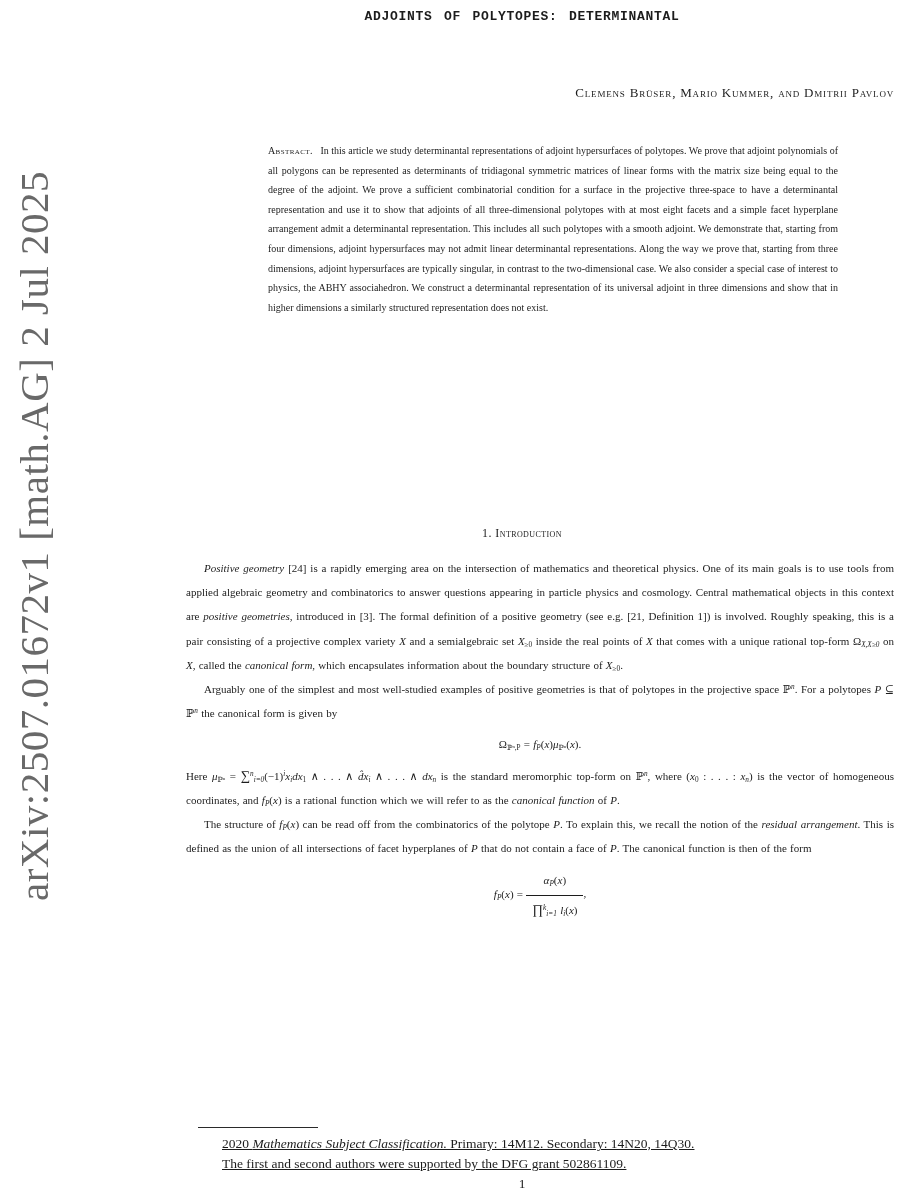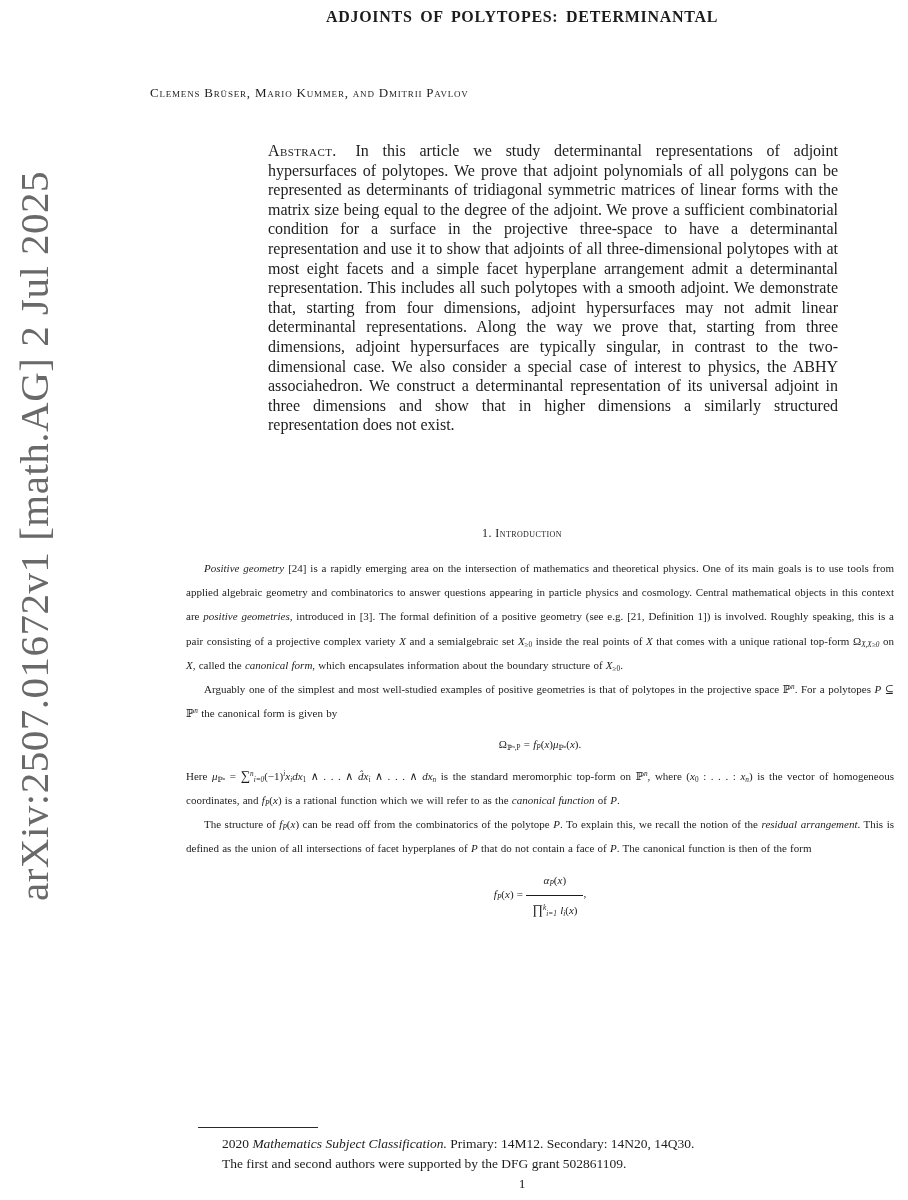--- a/index.html
+++ b/index.html
@@ -13,39 +13,39 @@
   sub{vertical-align:-0.28em;}
   sup{vertical-align:0.5em;}
   .big{font-size:120%;}
   .watermark-anchor{position:absolute;left:34px;top:536px;width:0;height:0;}
   .watermark{
     position:absolute;white-space:nowrap;
     transform:translate(-50%,-50%) rotate(-90deg);
     font-size:41px;color:#696969;letter-spacing:0.5px;
   }
   .title-block{position:absolute;left:150px;top:4px;width:744px;text-align:center;
-    font-weight:bold;font-size:16px;line-height:25px;letter-spacing:0.7px;word-spacing:3px;}
-  .authors{position:absolute;left:150px;top:85px;width:744px;text-align:left;
+    font-weight:bold;font-size:13px;line-height:25px;letter-spacing:0.7px;word-spacing:3px;font-family:Liberation Mono, monospace;}
+  .authors{position:absolute;left:150px;top:85px;width:744px;text-align:right;
     font-variant:small-caps;font-size:13px;letter-spacing:0.8px;}
   .abstract{position:absolute;left:268px;top:141px;width:570px;
-    font-size:16px;line-height:19.6px;text-align:justify;}
+    font-size:10px;line-height:19.6px;text-align:justify;}
   .abstract .label{font-variant:small-caps;letter-spacing:0.4px;}
   .abstract .body-text{margin-left:5px;}
   .section-heading{position:absolute;left:150px;top:526px;width:744px;text-align:center;
     font-size:12px;letter-spacing:0.4px;}
   .body{position:absolute;left:186px;top:556px;width:708px;
     font-size:11px;line-height:24.2px;text-align:justify;word-spacing:0.5px;}
   .body p{margin:0;}
   .indent{text-indent:18px;}
   .formula{margin:7px 0;text-align:center;text-indent:0;}
   .frac{display:inline-block;vertical-align:middle;}
   .frac .num{display:block;padding:1px 6px 2px;}
   .frac .den{display:block;border-top:1.3px solid #1c1c1c;padding:2px 6px 1px;}
   .footnote{position:absolute;left:186px;top:1127px;width:708px;
-    font-size:13.5px;line-height:20px;text-align:justify;}
+    font-size:13.5px;line-height:20px;text-align:justify;text-decoration:underline;}
   .footnote-rule{width:120px;border-top:1.5px solid #2a2a2a;margin:0 0 6px 12px;height:0;}
   .fn-line{margin:0;text-indent:36px;}
   .page-number{position:absolute;left:150px;top:1176px;width:744px;text-align:center;font-size:13.5px;}
 </style>
 </head>
 <body>
 
 <div class="page">
 
   <div class="watermark-anchor">

